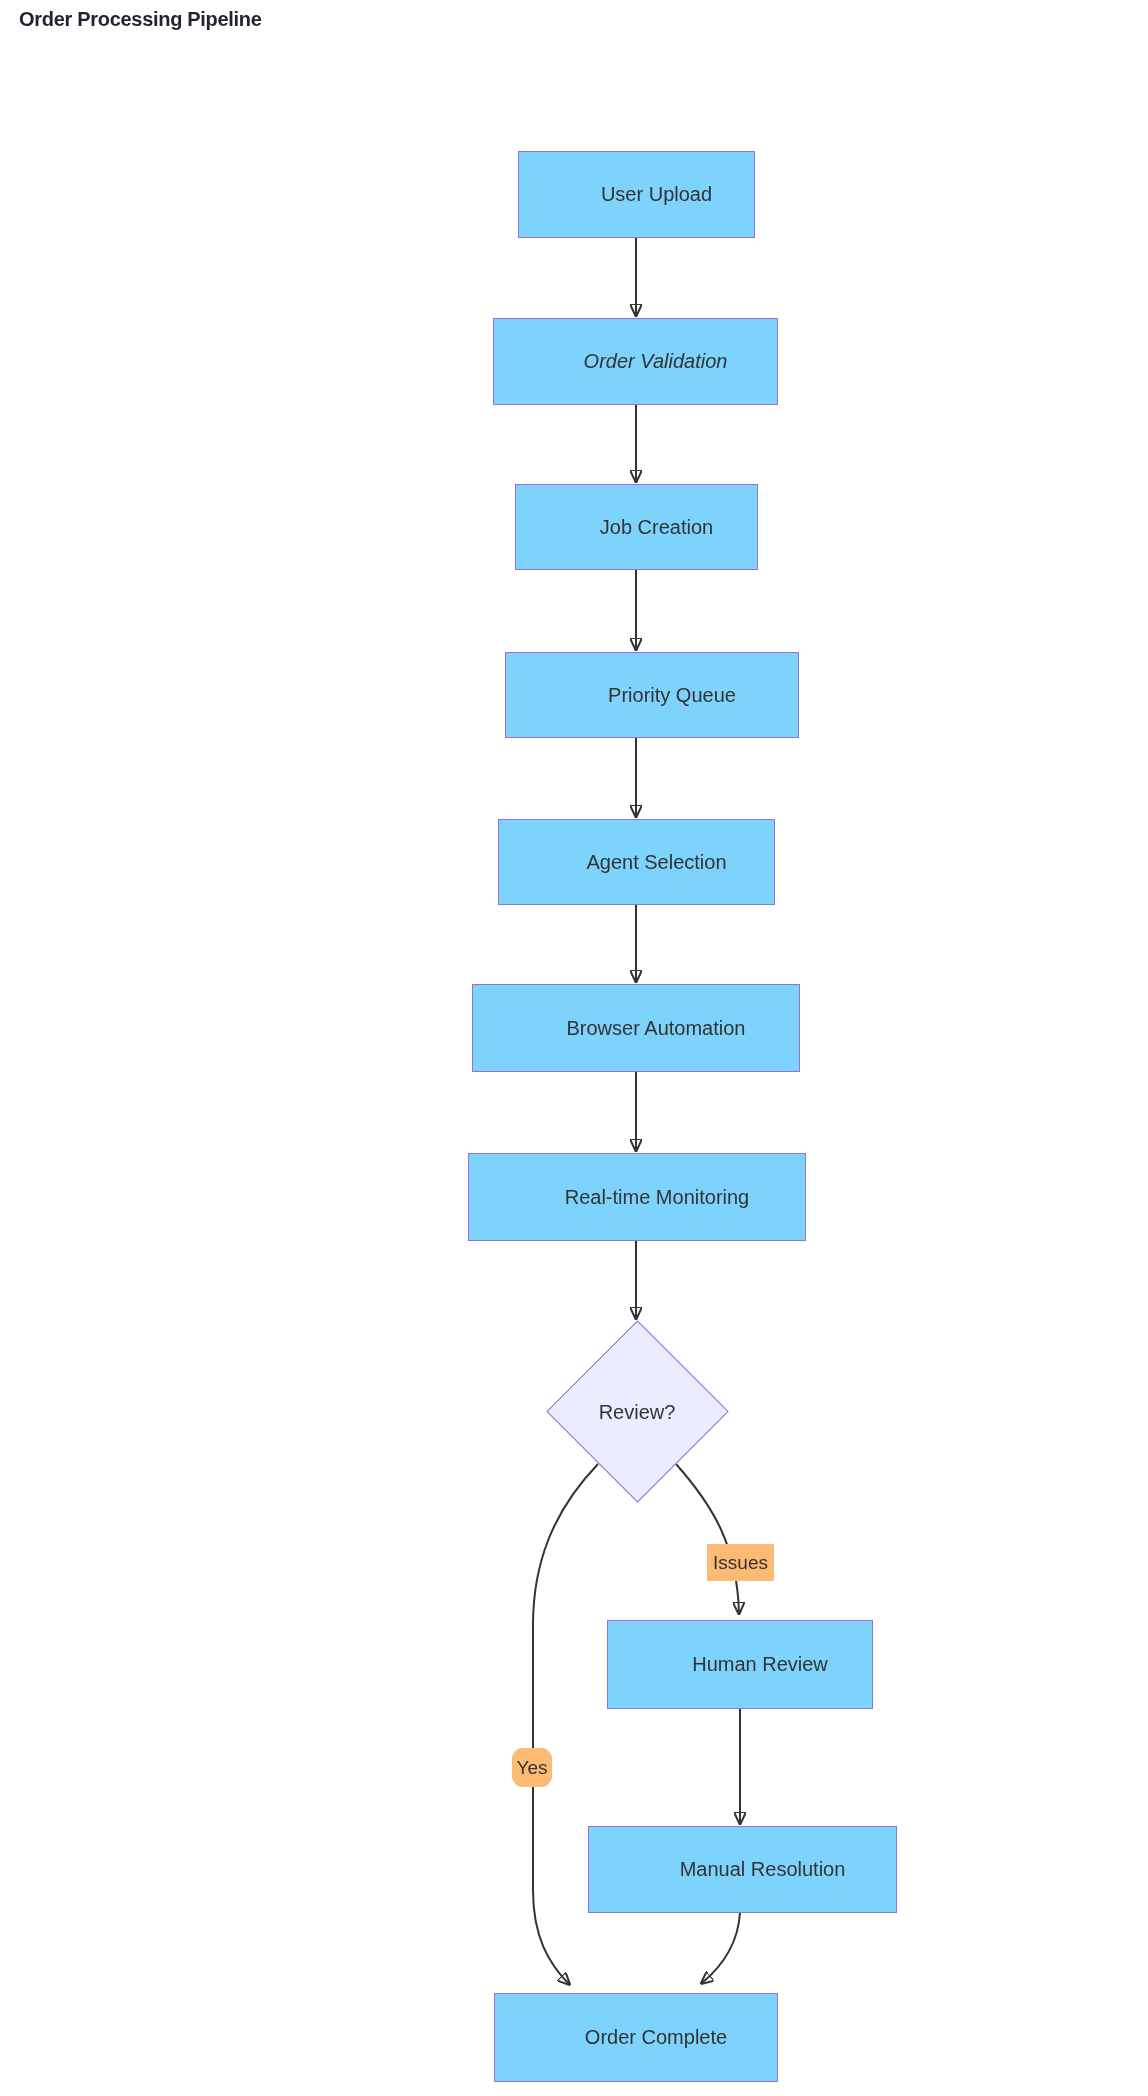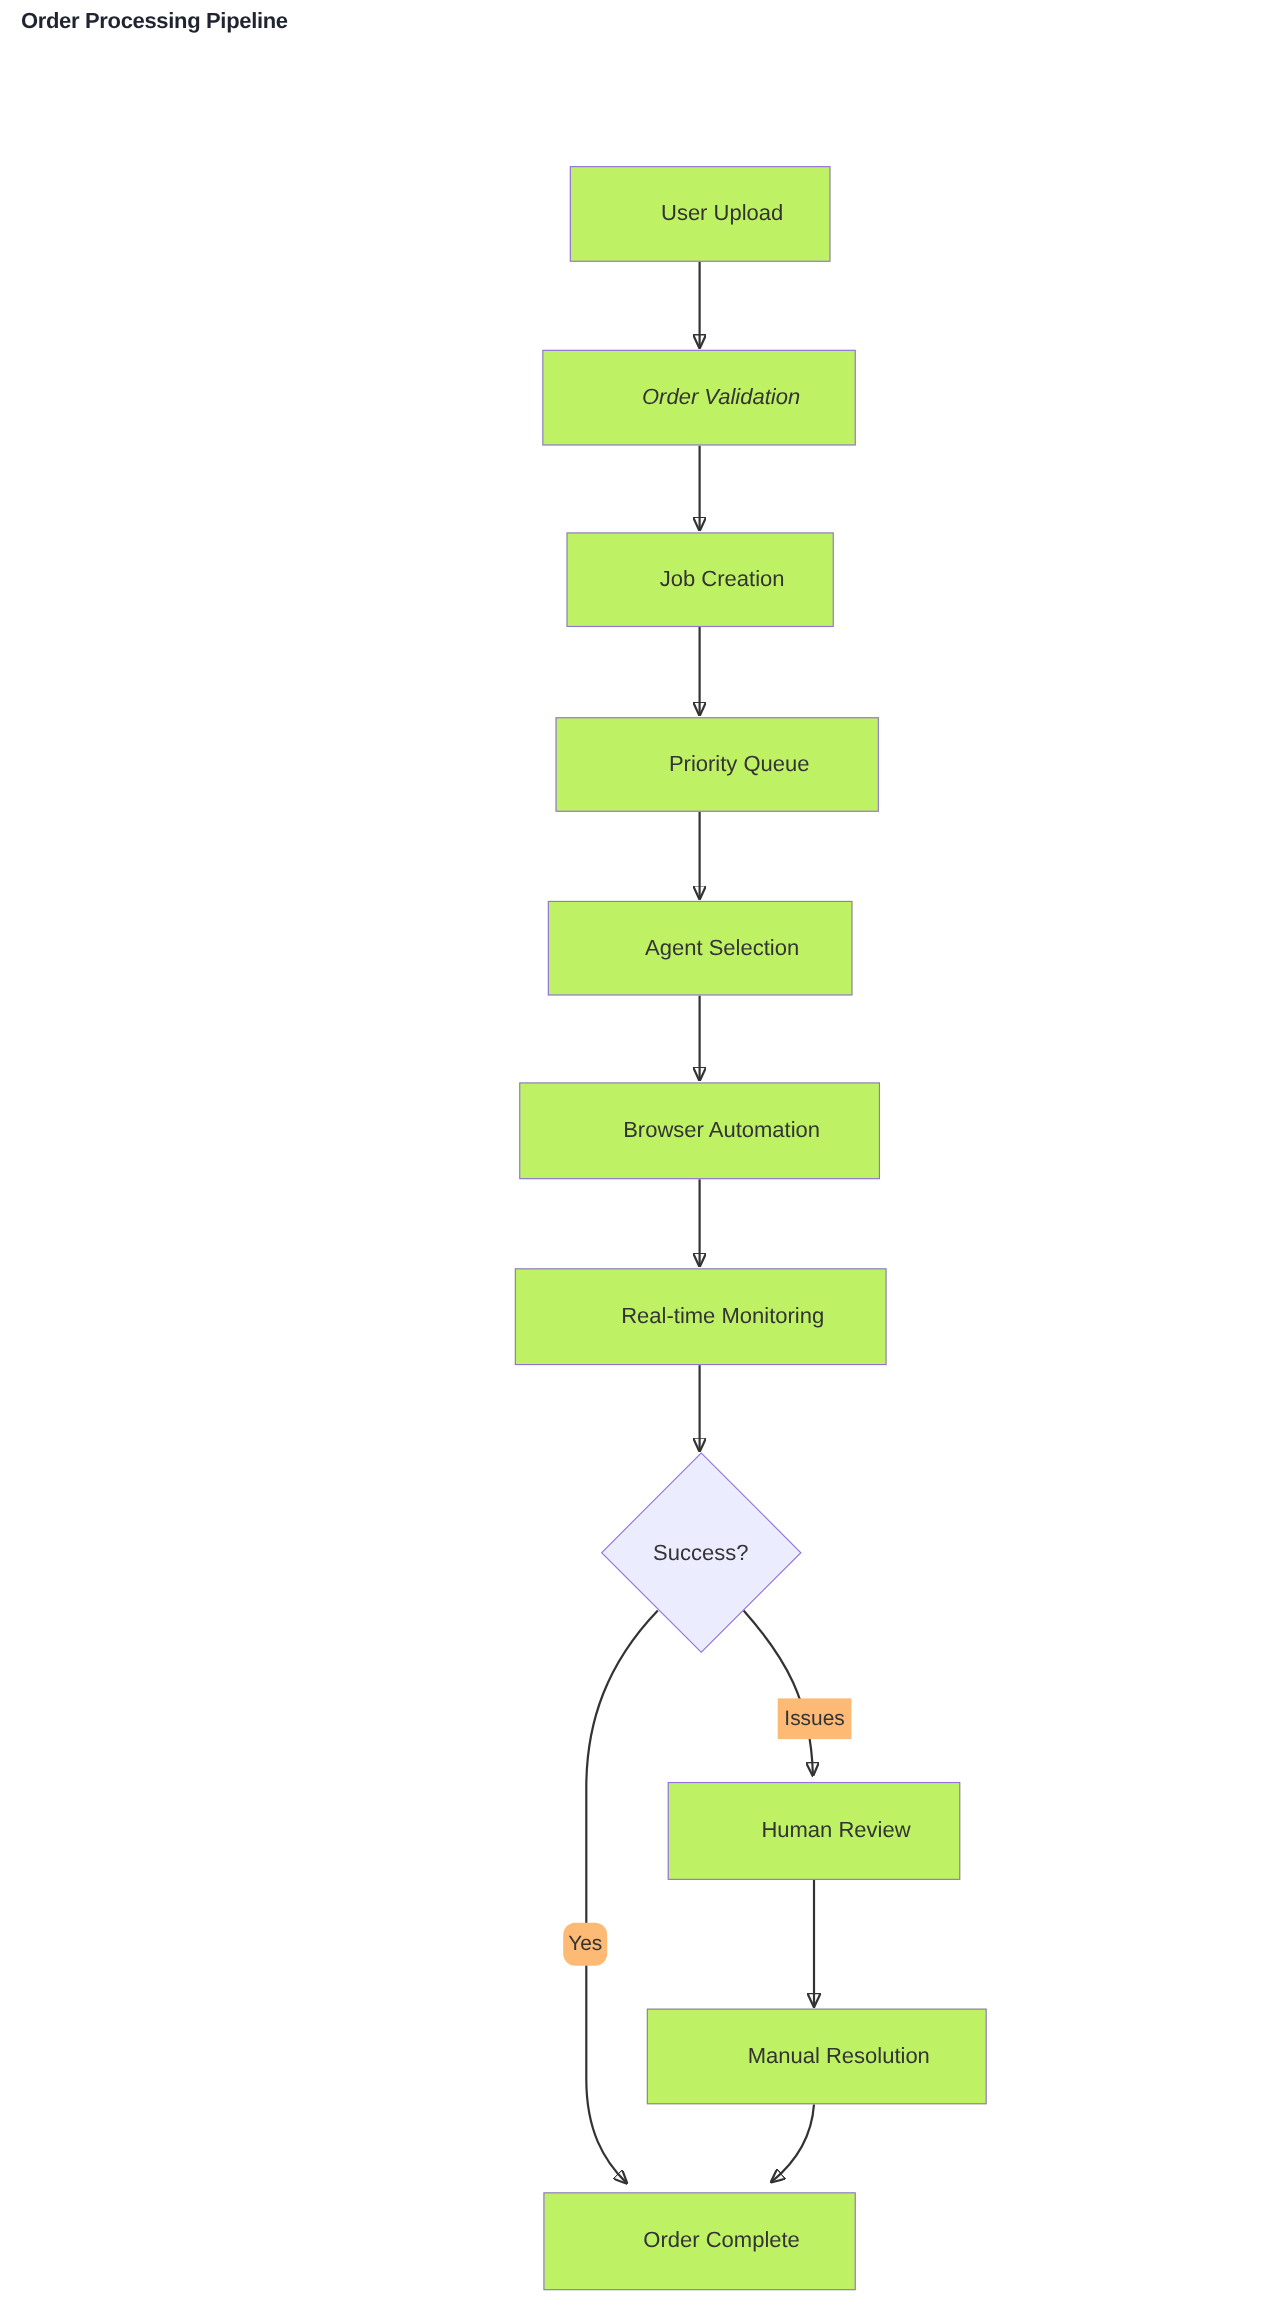--- a/index.html
+++ b/index.html
@@ -33,21 +33,21 @@
     height: 2096px;
   }
   .edges-layer path {
     stroke: #333333;
     stroke-width: 2px;
     fill: none;
   }
   .node {
     position: absolute;
     box-sizing: border-box;
-    background: #bef264;
+    background: #7dd3fc;
     border: 1.5px solid #9370DB;
     display: flex;
     align-items: center;
     justify-content: center;
     color: #333333;
     font-size: 20px;
     text-align: center;
     white-space: nowrap;
     padding-left: 40px;
   }
@@ -137,21 +137,21 @@
   <div class="node" style="left:468px; top:1153px; width:338px; height:88px;">
     <span>Real-time Monitoring</span>
   </div>
 
   <div class="node" style="left:472px; top:984px; width:328px; height:88px;">
     <span>Browser Automation</span>
   </div>
 
   <div class="diamond-shape"></div>
   <div class="diamond-label">
-    <span>Success?</span>
+    <span>Review?</span>
   </div>
 
   <div class="node" style="left:607px; top:1620px; width:266px; height:89px;">
     <span>Human Review</span>
   </div>
 
   <div class="node" style="left:494px; top:1993px; width:284px; height:89px;">
     <span>Order Complete</span>
   </div>
 

